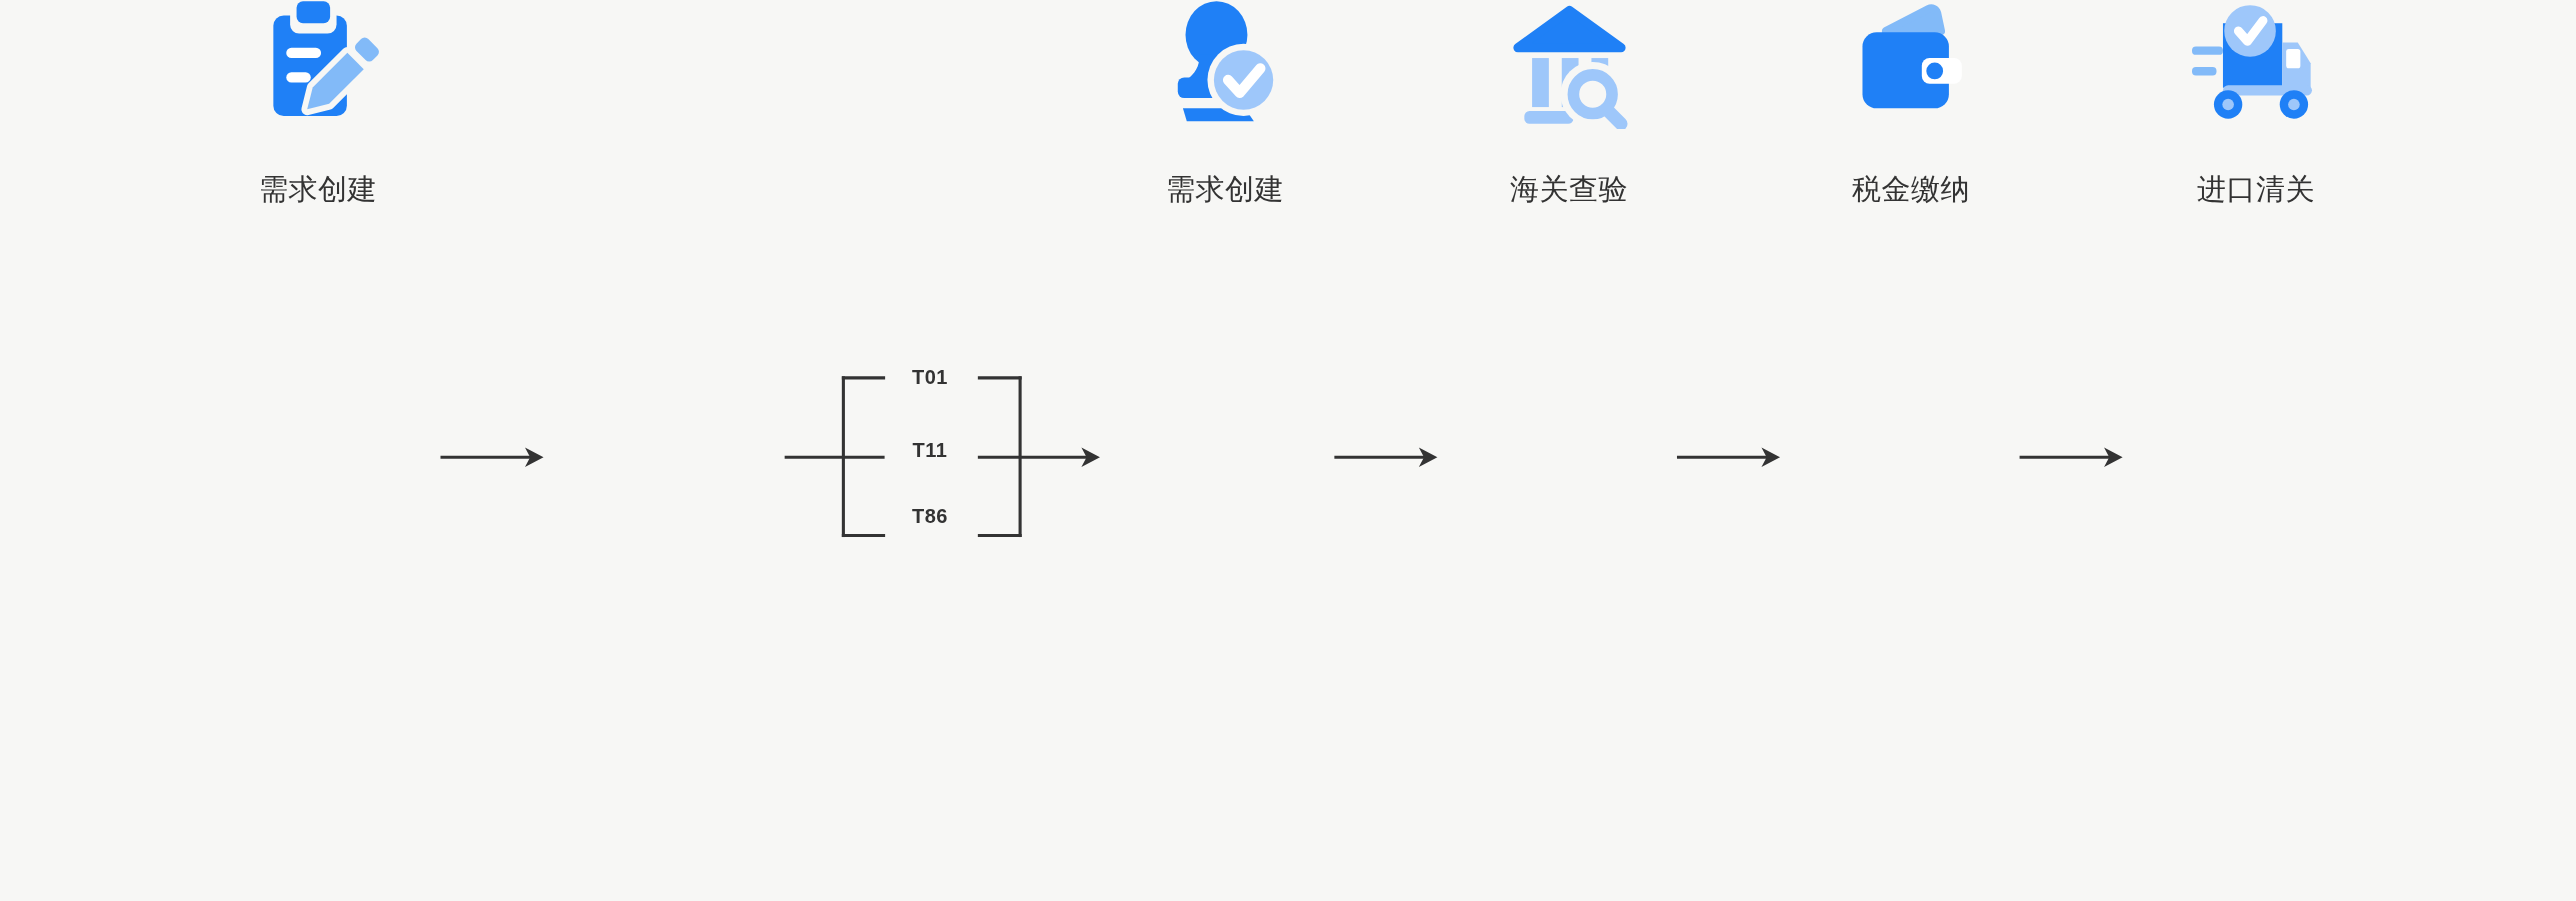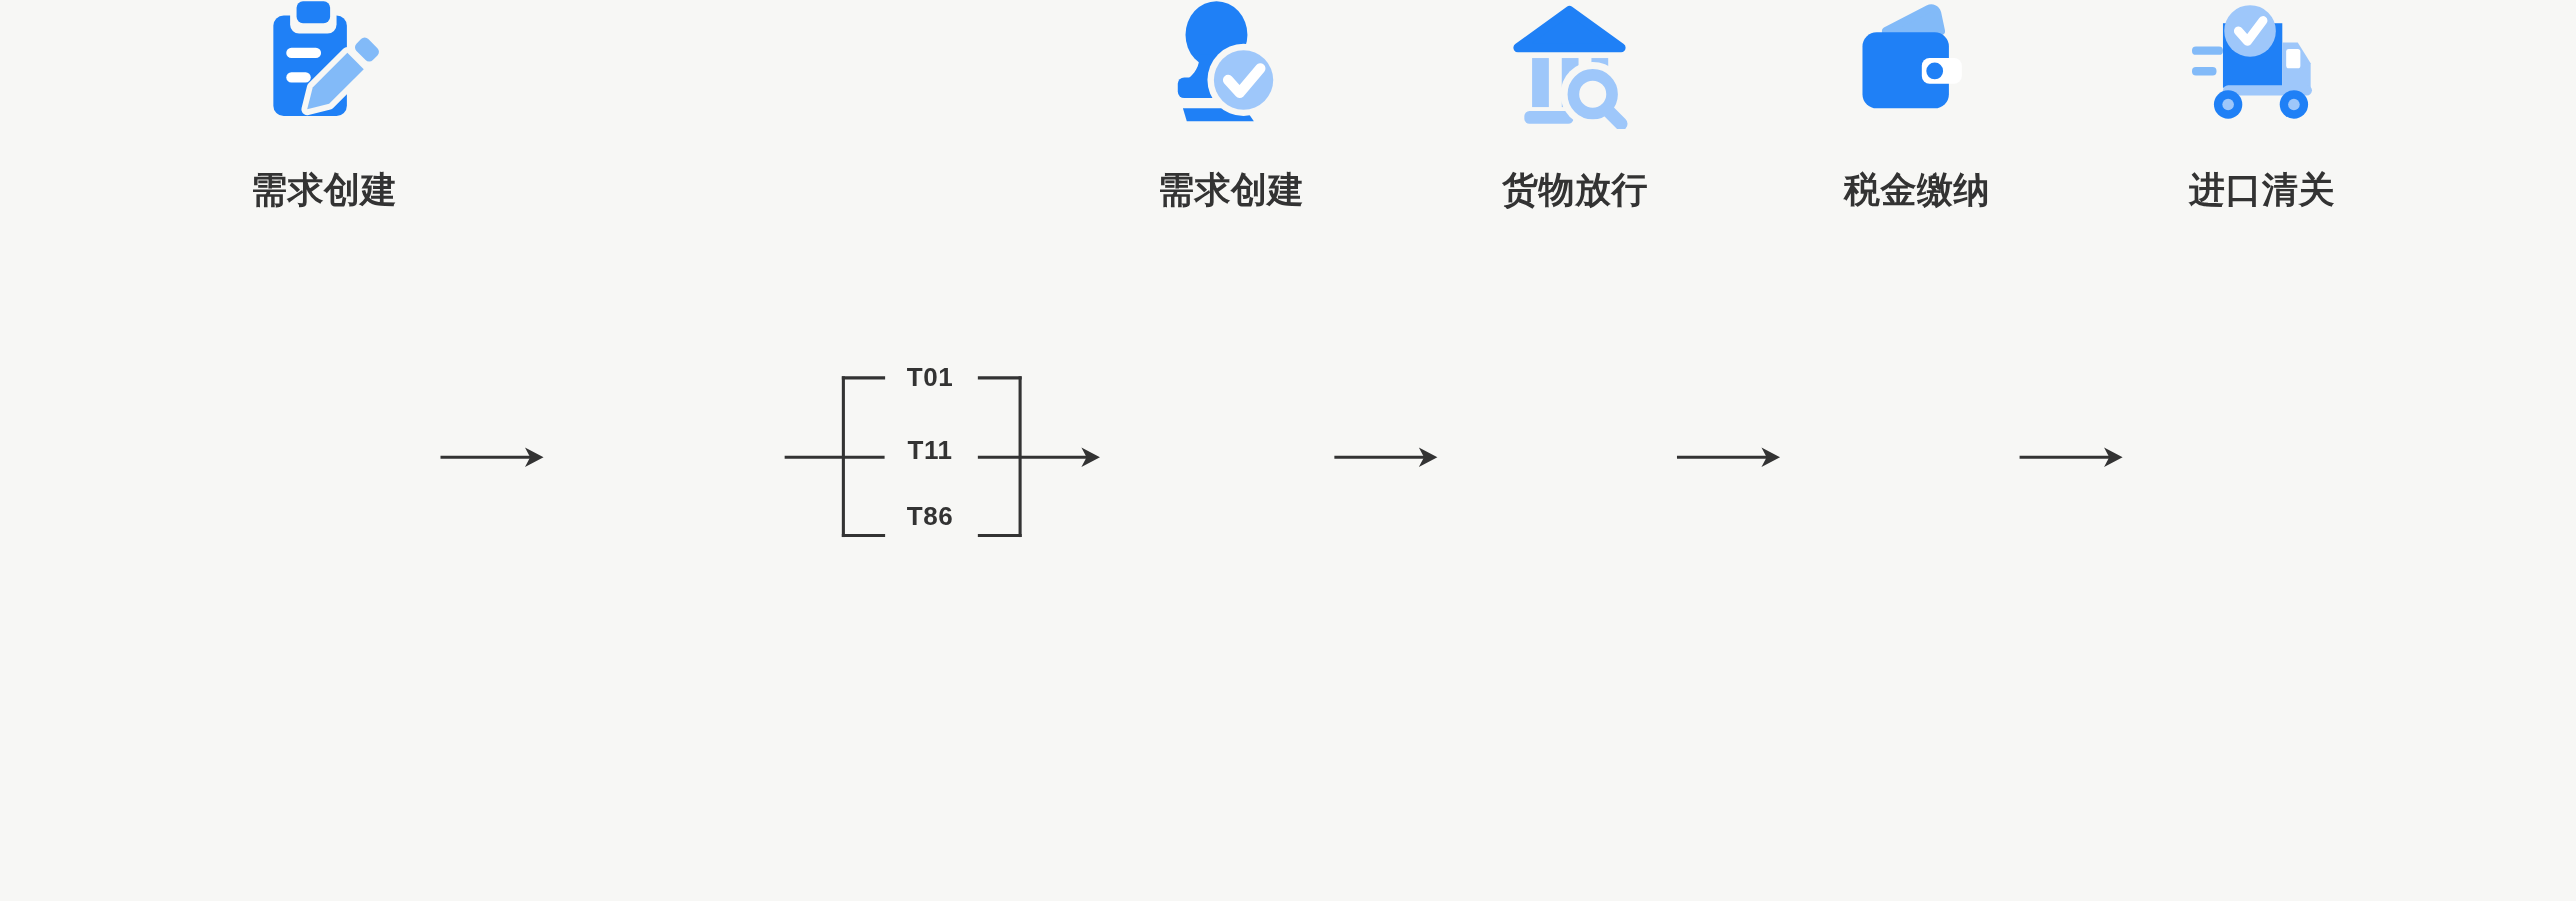--- a/index.html
+++ b/index.html
@@ -16,27 +16,27 @@
   #stage{position:relative;width:2576px;height:902px;background:var(--bg);}
   
   #connectors{position:absolute;left:0;top:0;width:2576px;height:902px;}
   .cline{stroke:var(--line);stroke-width:6;fill:none;}
   .chead{fill:var(--line);stroke:none;}
   
   .node{position:absolute;top:685;width:134px;text-align:center;}
   .node .icon{display:block;margin:0 auto;width:129px;height:129px;}
   .node .nlabel{
     position:absolute;left:0;top:171px;width:134px;
-    font-size:36px;font-weight:700;color:var(--text);
+    font-size:29px;font-weight:400;color:var(--text);
     letter-spacing:0.5px;white-space:nowrap;line-height:37px;
   }
   
   .blabel{
     position:absolute;left:888px;width:84px;text-align:center;
-    font-size:26px;font-weight:700;color:var(--text);
+    font-size:20px;font-weight:700;color:var(--text);
     line-height:37px;letter-spacing:0.5px;
   }
   
   .f6{fill:var(--b6);} .f3{fill:var(--b3);} .f2{fill:var(--b2);}
   .fw{fill:#ffffff;} .fcut{fill:var(--bg);}
   .sw{stroke:#ffffff;fill:none;} .scut{stroke:var(--bg);fill:none;}
   .s2{stroke:var(--b2);fill:none;}
 </style>
 </head>
 <body>
@@ -116,21 +116,21 @@
       <g class="f2">
         <rect x="21" y="45" width="13" height="38"></rect>
         <rect x="44" y="45" width="13" height="38"></rect>
         <rect x="67" y="45" width="13" height="16"></rect>
         <rect x="15" y="86" width="38" height="10" rx="4"></rect>
       </g>
       <circle class="fcut" cx="68" cy="73" r="25"></circle>
       <circle class="s2" stroke-width="9" cx="68" cy="73" r="15"></circle>
       <path class="s2" stroke-width="10" stroke-linecap="round" d="M79,85 L90,96"></path>
     </svg>
-    <div class="nlabel">货物放行</div>
+    <div class="nlabel">海关查验</div>
   </div>
 
   <div class="node" style="left:1844px">
     <svg class="icon" viewBox="0 0 100 100">
       <path class="f3" stroke="var(--b3)" stroke-width="6" stroke-linejoin="round" d="M30,24 L63,7 C66,5.5 69,7 70,10 L73,24 Z"></path>
       <rect class="f6" x="12" y="25" width="67" height="59" rx="11"></rect>
       <rect class="fw" x="58" y="45" width="31" height="20" rx="6"></rect>
       <circle class="f6" cx="68" cy="55" r="6.5"></circle>
     </svg>
     <div class="nlabel">税金缴纳</div>

